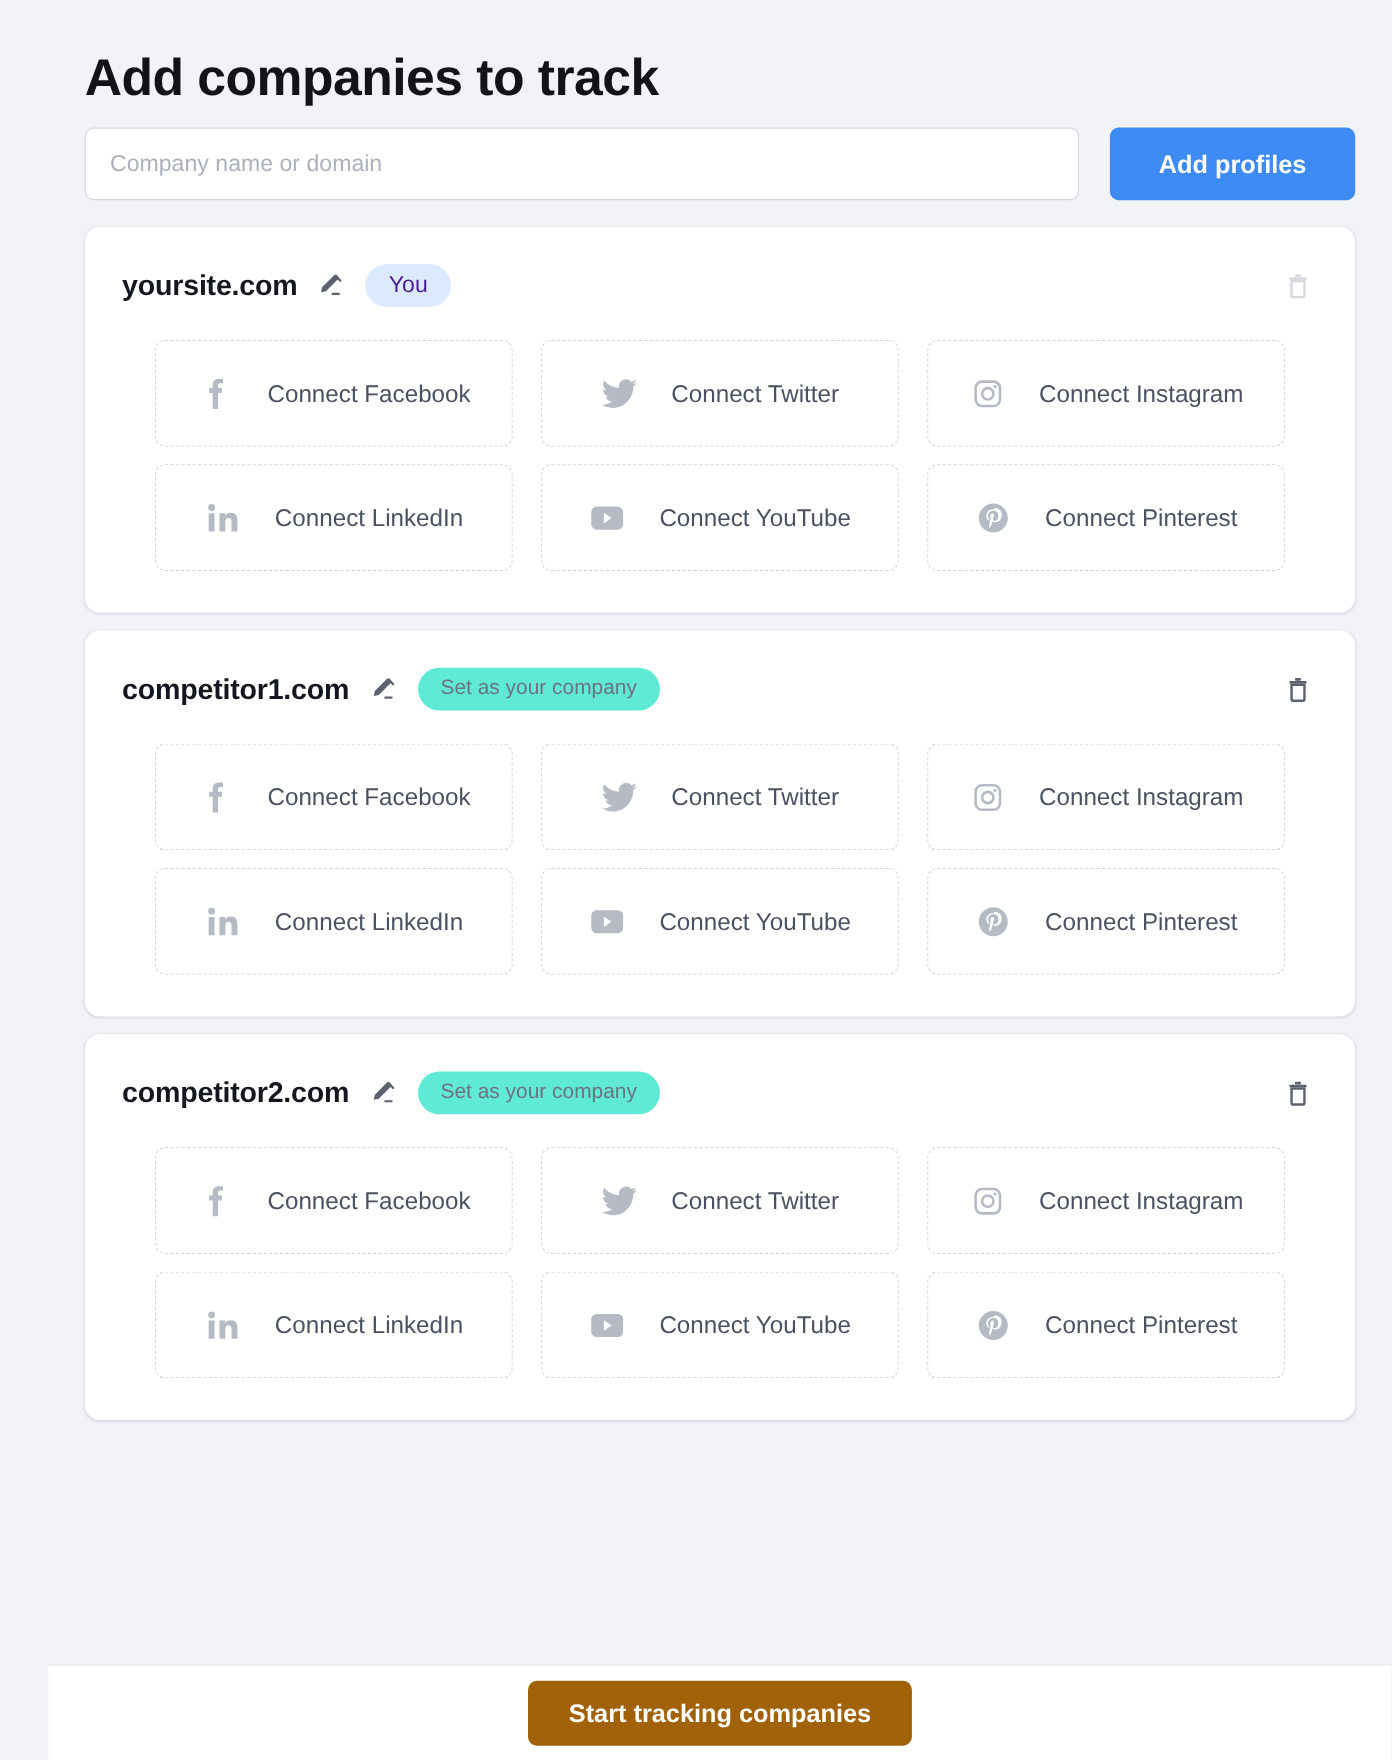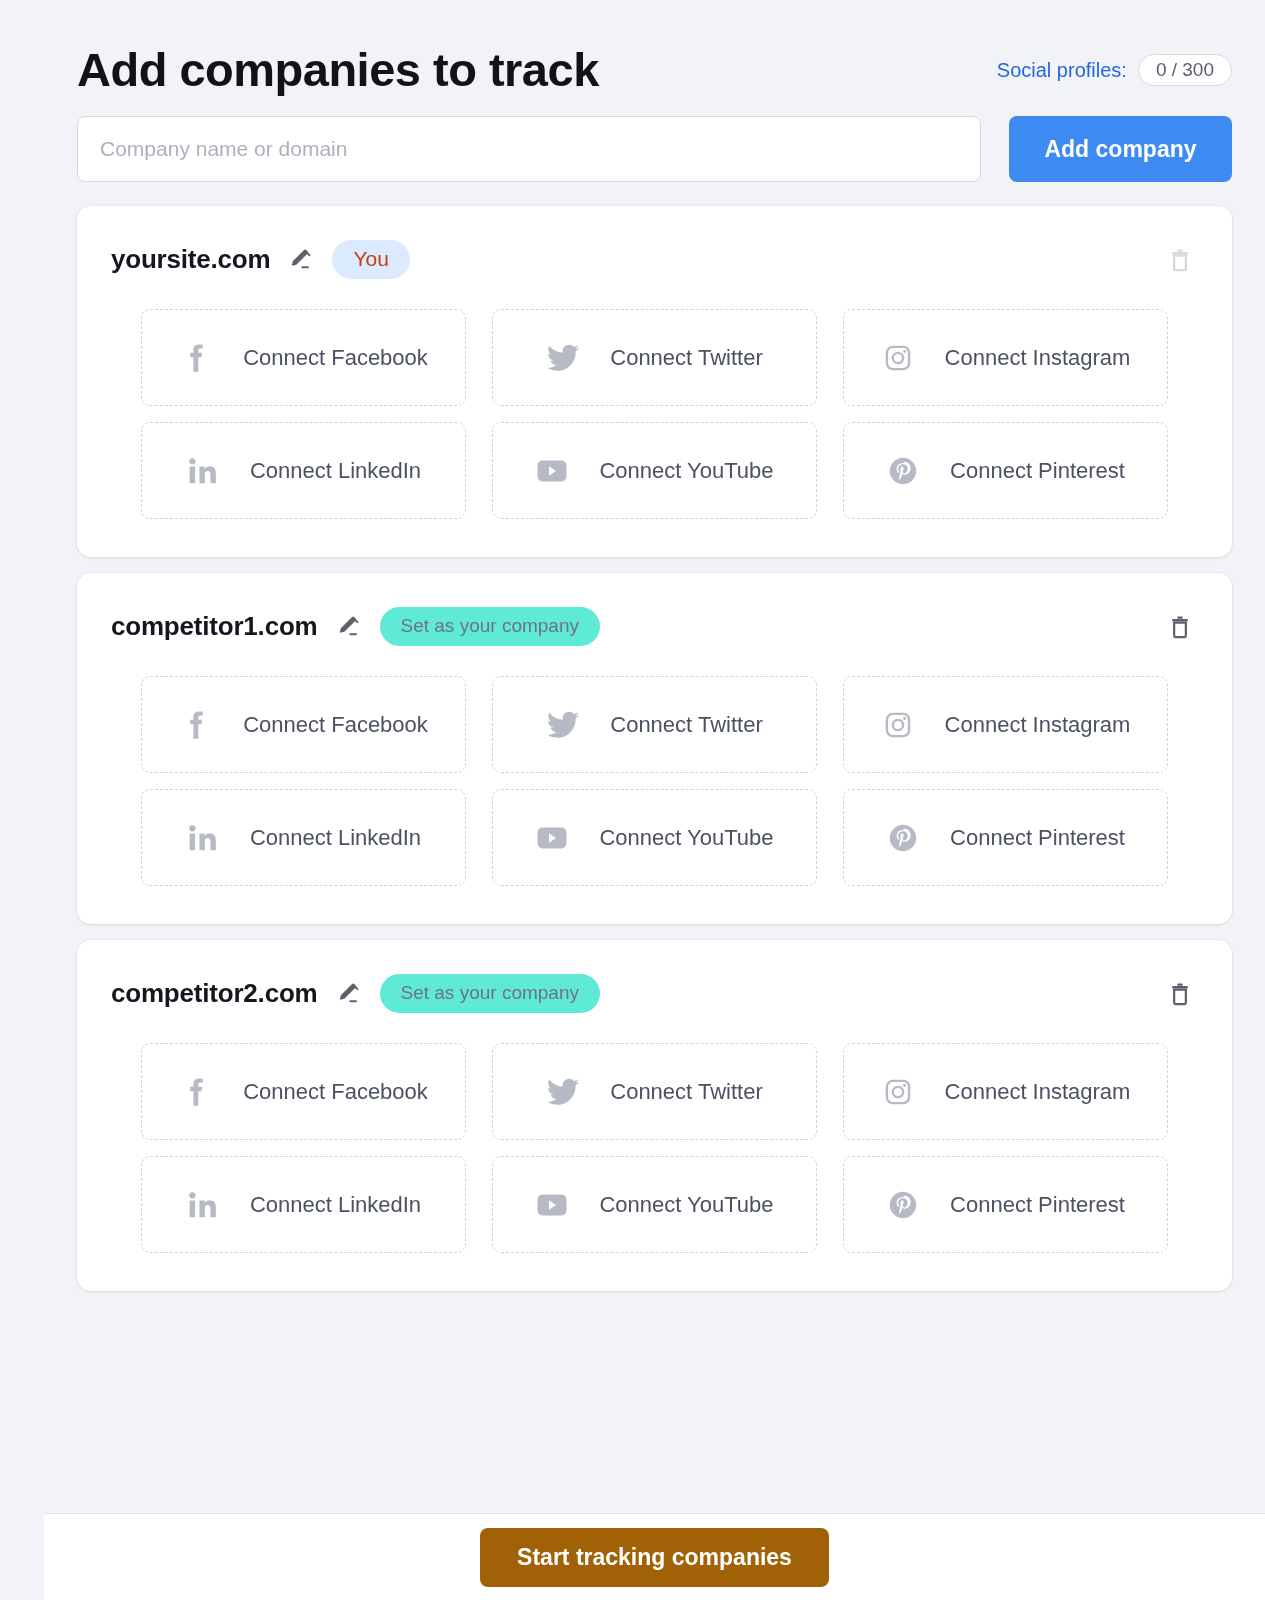--- a/index.html
+++ b/index.html
@@ -135,21 +135,21 @@
     display: inline-flex;
     align-items: center;
     justify-content: center;
     width: 28px;
     height: 28px;
     cursor: pointer;
   }
 
   .badge-you {
     background: #dbeafe;
-    color: #c2410c;
+    color: #4c1d95;
     border-radius: 999px;
     font-size: 21px;
     padding: 8px 21px 10px;
     line-height: 1;
     cursor: pointer;
   }
 
   .badge-set {
     background: #5eead4;
     color: #6e7382;
@@ -237,29 +237,25 @@
 </style>
 </head>
 <body>
 
 <div class="page">
 
   <div class="scroll-area">
 
     <div class="header-row">
       <h1 class="page-title">Add companies to track</h1>
-      <div class="profiles-wrap">
-        <span class="profiles-label">Social profiles:</span>
-        <span class="profiles-badge">0 / 300</span>
-      </div>
     </div>
 
     <div class="search-row">
       <input class="search-input" type="text" placeholder="Company name or domain" style="">
-      <button class="add-company-btn">Add company</button>
+      <button class="add-company-btn">Add profiles</button>
     </div>
 
     <div class="cards" id="card-list">
         <div class="company-card">
           <div class="card-head">
             <div class="card-head-left">
               <span class="company-name">yoursite.com</span>
               <span class="edit-icon">
                 <svg width="26" height="26" viewBox="0 0 24 24" fill="none" stroke="#5c616e" stroke-width="1.8" stroke-linecap="round" stroke-linejoin="round">
                   <path d="M16.5 4.2l3.3 3.3"></path>

